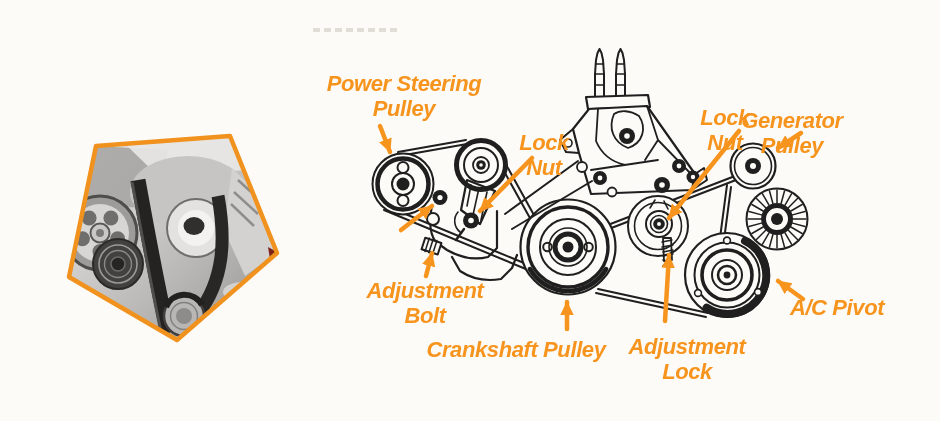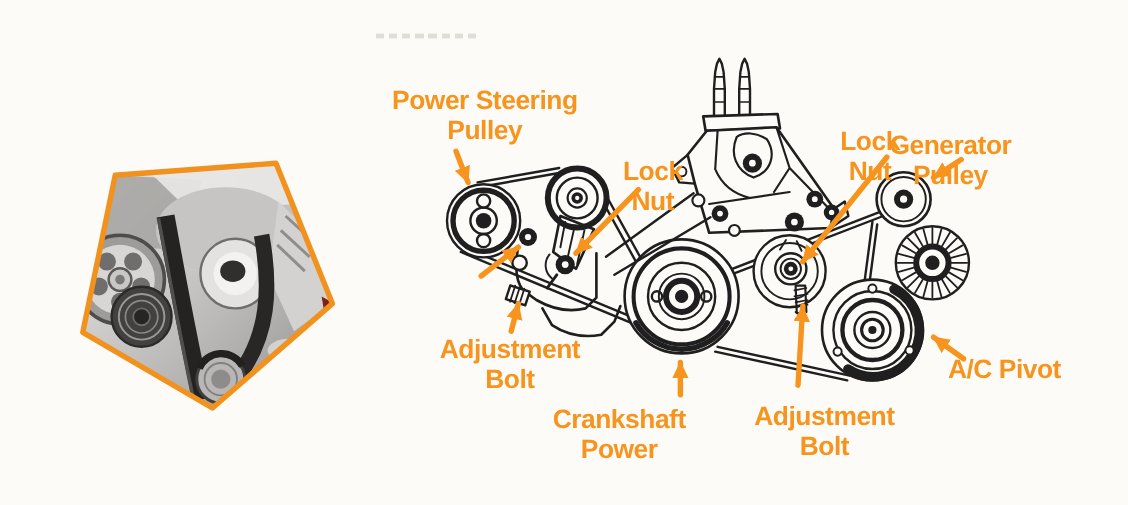--- a/index.html
+++ b/index.html
@@ -4,21 +4,21 @@
 <style>
   :root{
     --accent:#F7941E;
     --photo-border:#F0921D;
     --line:#1F1F1F;
     --bg:#FCFBF7;
   }
   html,body{margin:0;padding:0;background:#fff;}
   .stage{
     position:relative;width:940px;height:421px;background:var(--bg);
-    overflow:hidden;font-family:"Liberation Sans","DejaVu Sans",sans-serif;
+    overflow:hidden;font-family:"Liberation Sans","DejaVu Sans",sans-serif;font-style:italic;
   }
   .art{position:absolute;left:0;top:0;width:940px;height:421px;}
   .label{
     position:absolute;color:var(--accent);font-weight:700;font-size:22px;
     line-height:1.14;text-align:center;white-space:pre-line;letter-spacing:-0.4px;
   }
   .dashes{
     position:absolute;left:313px;top:28px;width:87px;height:4px;opacity:.8;
     background:repeating-linear-gradient(90deg,#d9d6cf 0 7px,transparent 7px 11px);
   }
@@ -233,17 +233,17 @@
     </g>
   </svg>
 
   <div class="label" style="left:309px;top:71px;width:190px;">Power Steering
 Pulley</div>
   <div class="label" style="left:500px;top:130px;width:88px;">Lock Nut</div>
   <div class="label" style="left:681px;top:105px;width:88px;">Lock Nut</div>
   <div class="label" style="left:734px;top:108px;width:116px;">Generator
 Pulley</div>
   <div class="label" style="left:348px;top:278px;width:154px;">Adjustment Bolt</div>
-  <div class="label" style="left:426px;top:337px;width:180px;">Crankshaft Power</div>
+  <div class="label" style="left:426px;top:337px;width:180px;">Crankshaft Pulley</div>
   <div class="label" style="left:628px;top:334px;width:118px;">Adjustment
-Bolt</div>
+Lock</div>
   <div class="label" style="left:786px;top:295px;width:102px;">A/C Pivot</div>
 </div>
 
 </body></html>

